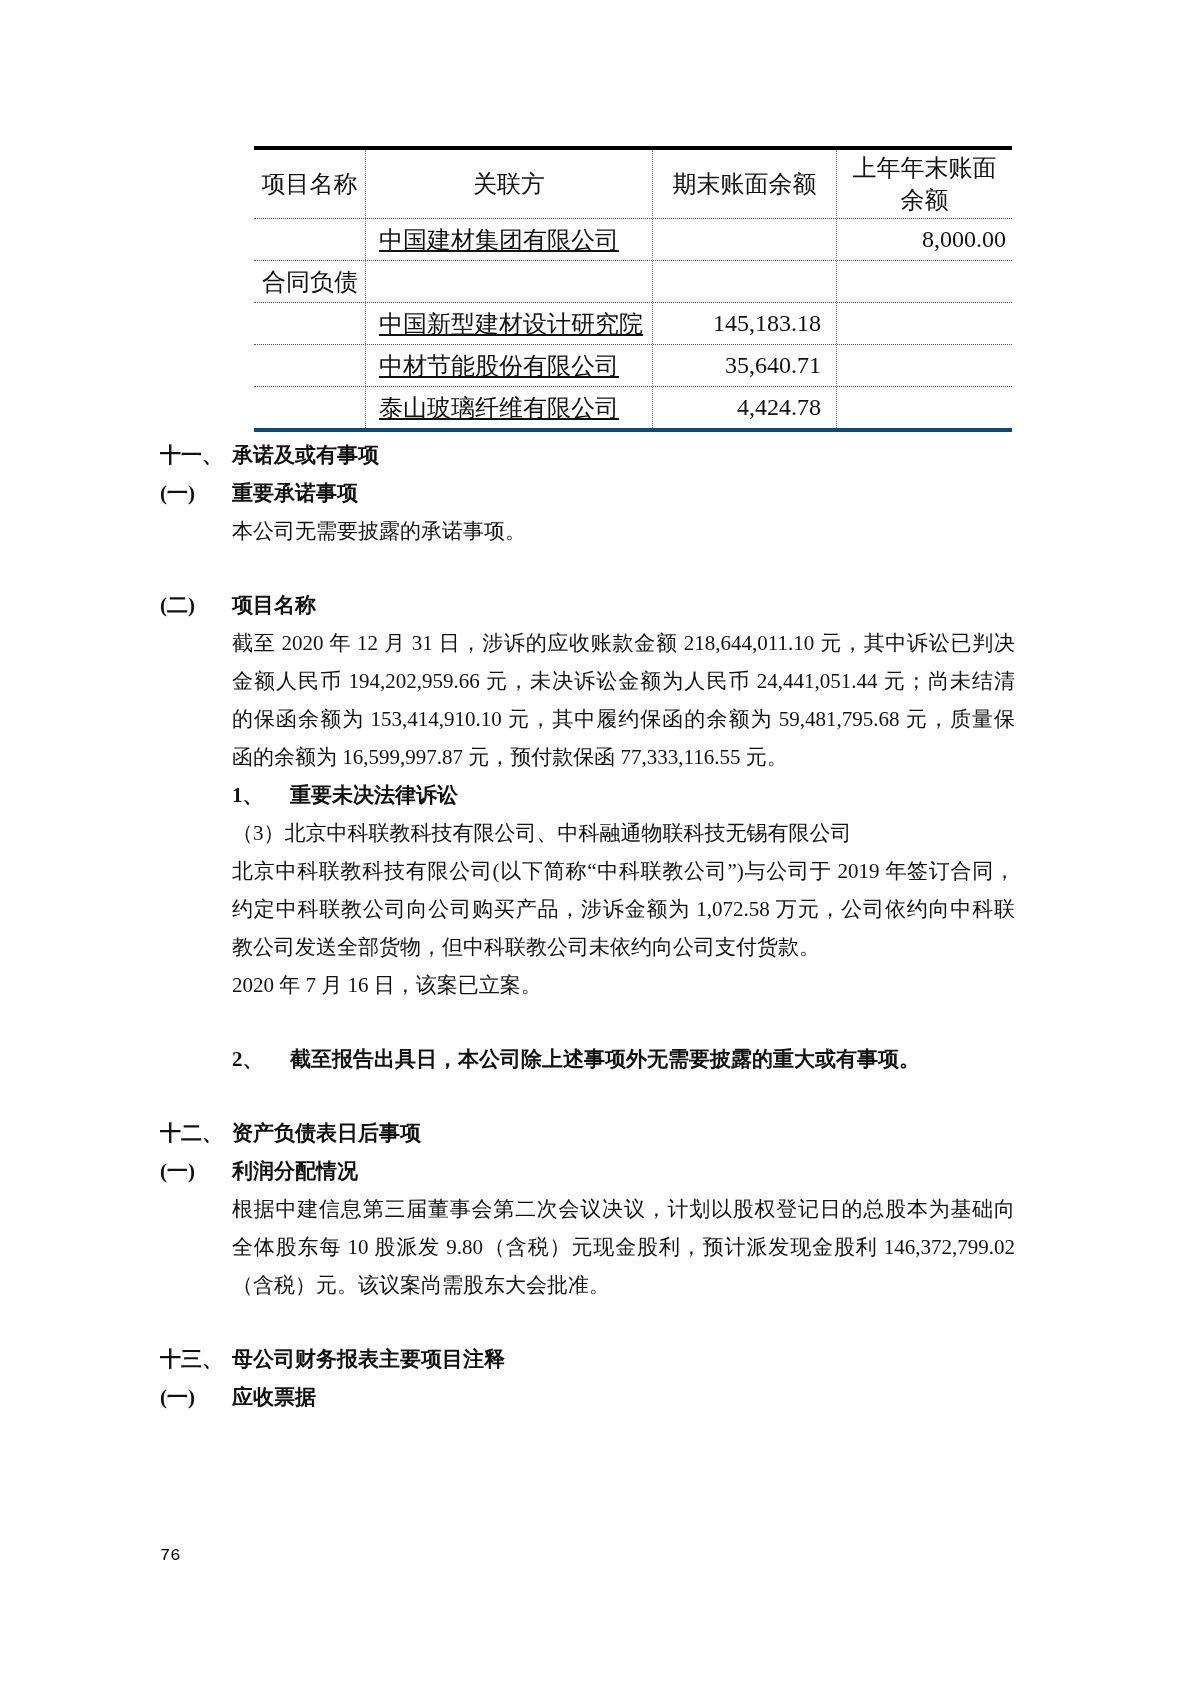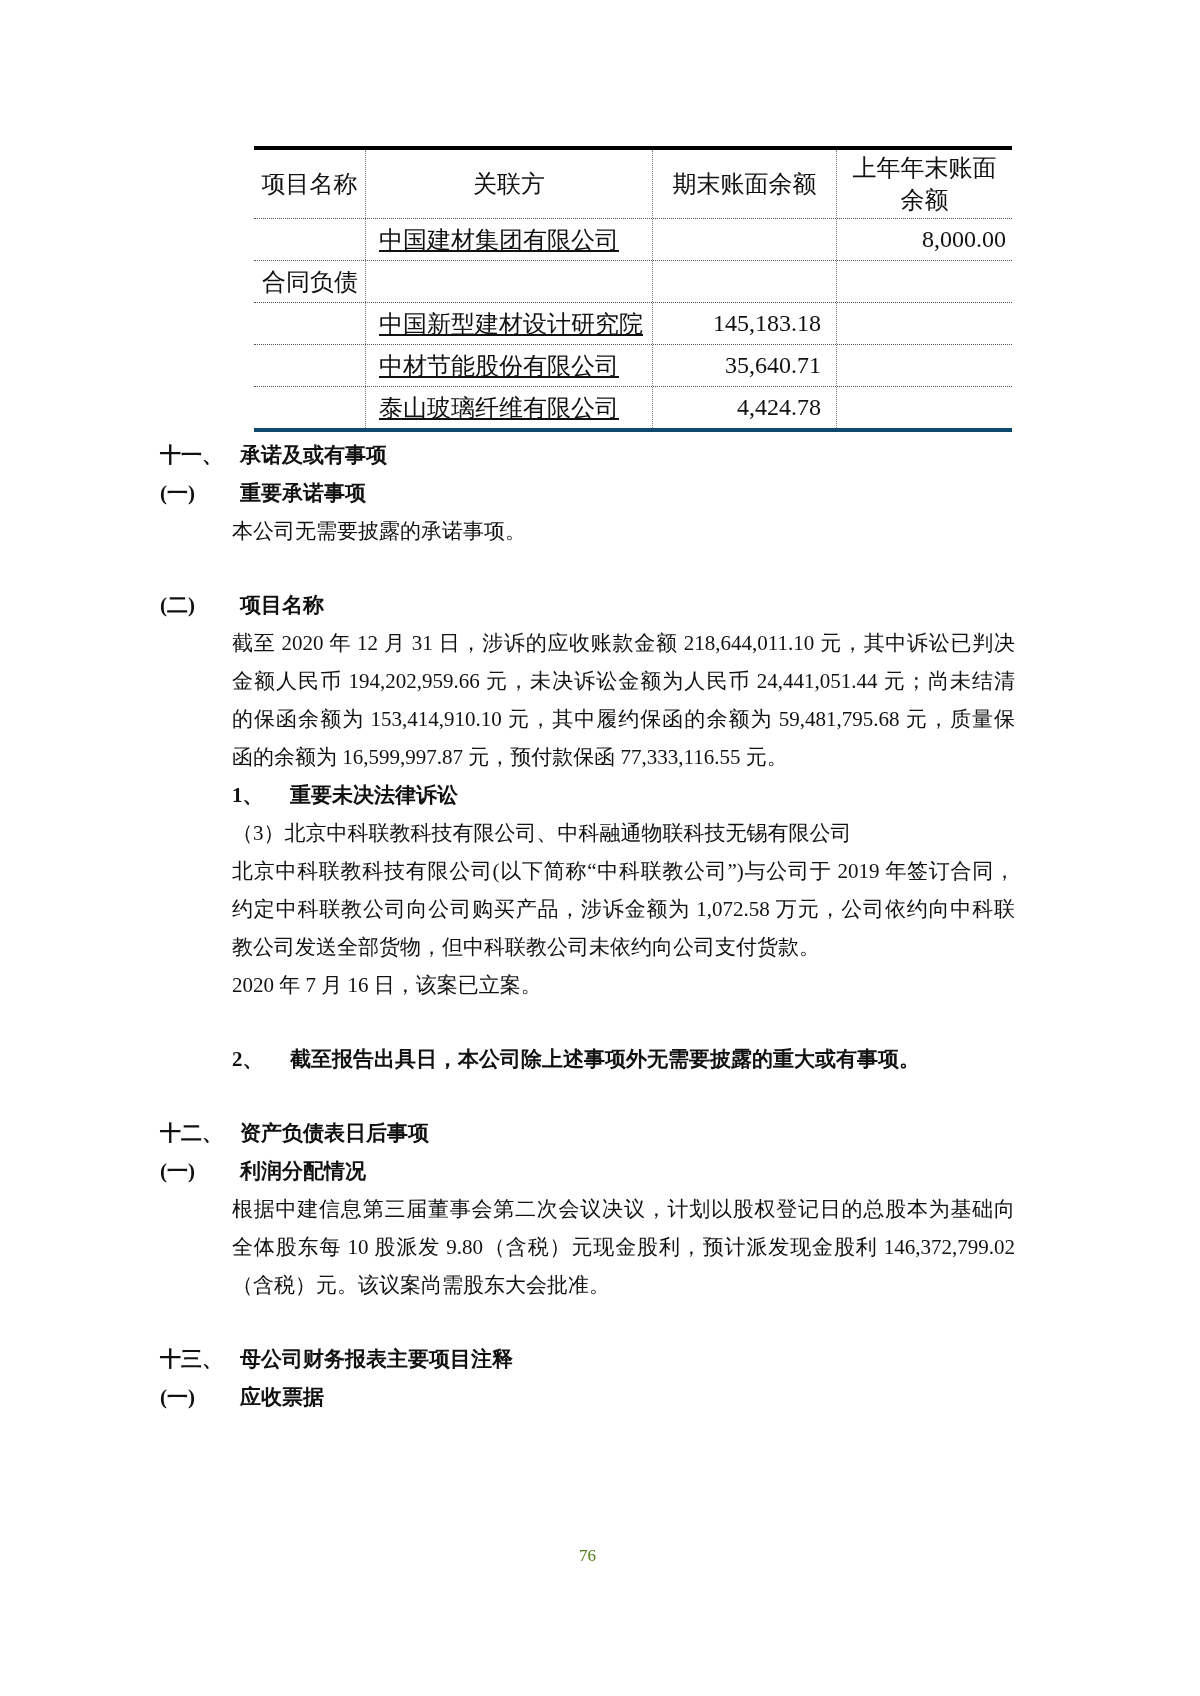--- a/index.html
+++ b/index.html
@@ -38,38 +38,37 @@
   .cell-num   { justify-content: flex-end; text-align: right; padding-right: 15px; }
   .cell-num.cell-prior { padding-right: 6px; }
 
   
   .content {
     margin: 4px 0 0 160px;
     width: 855px;
     font-size: 21px;
     line-height: 38px;
   }
-  .h-row { display: flex; gap: 8px; }
+  .h-row { display: flex; }
   .h-row .h-num { flex: 0 0 72px; }
   .bold { font-weight: 700; }
   .indent { margin-left: 72px; width: 783px; }
   .item-row { display: flex; margin-left: 72px; width: 783px; }
   .item-row .i-num { flex: 0 0 58px; }
   .para-line { margin-left: 72px; width: 783px; text-align: justify; text-align-last: justify; }
   .para-line.last { text-align-last: left; }
   .gap { height: 36px; }
 
   .page-number {
     margin-top: 130px;
     width: 855px;
     margin-left: 160px;
-    text-align: center;
-    font-family: Liberation Serif, serif;
+    font-family: Liberation Mono, monospace;
     font-size: 17px;
-    color: #4d7c0f;
+    color: #000000;
   }
 </style>
 </head>
 <body>
 
 <div class="doc-table">
   <div class="t-row t-header">
     <div class="t-cell">项目名称</div>
     <div class="t-cell">关联方</div>
     <div class="t-cell">期末账面余额</div>

